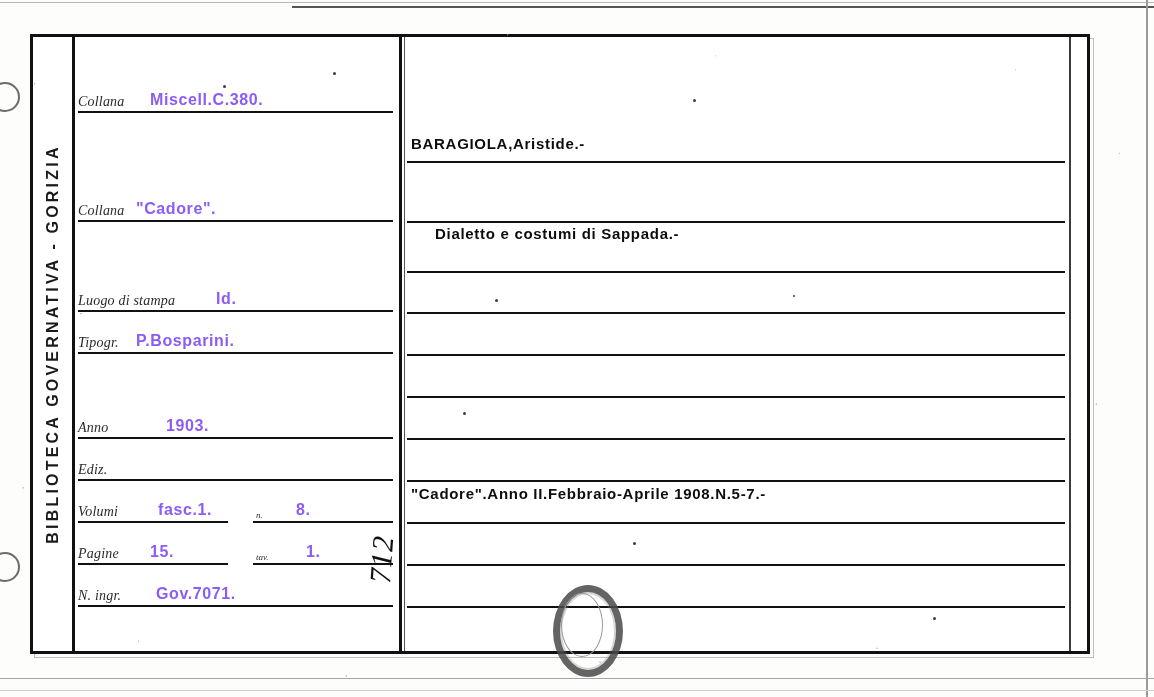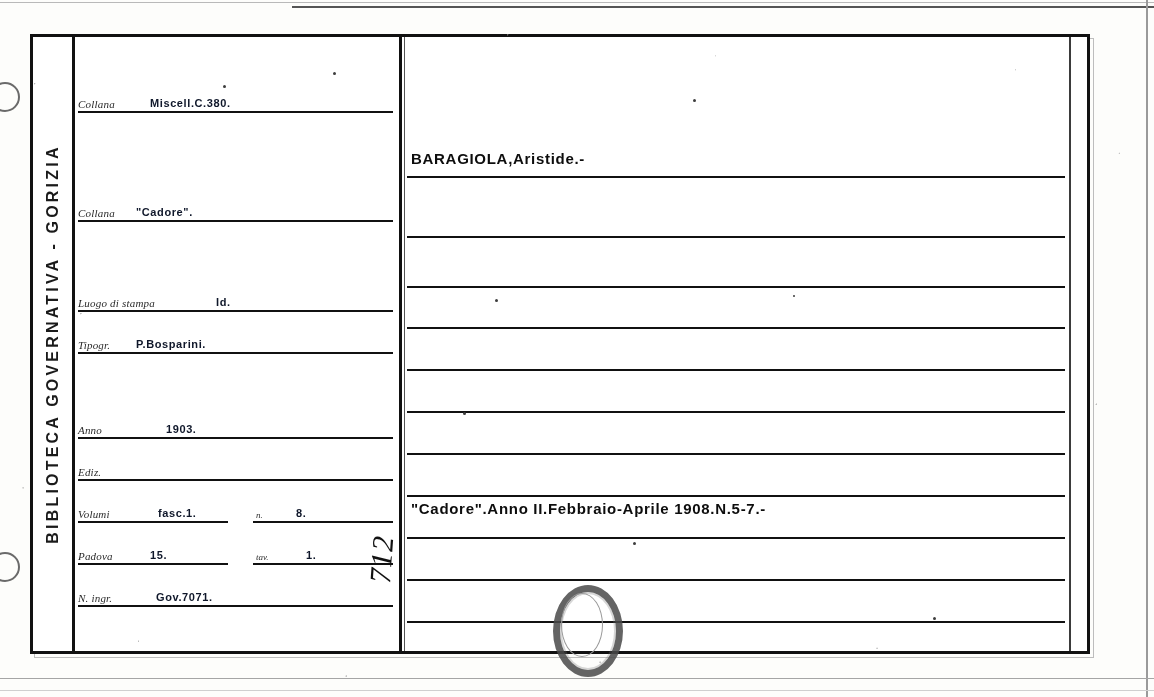--- a/index.html
+++ b/index.html
@@ -168,41 +168,41 @@
   .field {
     position: absolute;
     left: 0;
     width: 315px;
     height: 30px;
   }
   .field .flabel {
     position: absolute;
     left: 0;
     bottom: 3px;
-    font-size: 11px;
+    font-size: 14px;
     color: #2a2a2a;
     letter-spacing: 0.2px;
     white-space: nowrap;
     font-family: "Liberation Serif", serif;
     font-style: italic;
   }
   .field .fline {
     position: absolute;
     left: 0;
     bottom: 0;
     width: 100%;
     height: 2px;
     background: #111;
   }
   .field .fval {
     position: absolute;
     bottom: 4px;
-    font-size: 11px;
+    font-size: 16px;
     font-weight: bold;
-    color: #0f172a;
+    color: #8b5cf6;
     letter-spacing: 0.6px;
     white-space: nowrap;
     font-family: "Liberation Sans", sans-serif;
   }
   
   .field .fline-a {
     position: absolute;
     left: 0; bottom: 0;
     width: 150px; height: 2px;
     background: #111;
@@ -220,21 +220,21 @@
     font-size: 9px;
     color: #2a2a2a;
     font-style: italic;
     font-family: "Liberation Serif", serif;
   }
 
   
   .rcol {
     position: absolute;
     left: 374px;
-    top: 15px;
+    top: 0;
     right: 22px;
     height: 100%;
   }
   .rrow {
     position: absolute;
     left: 0;
     right: 0;
     height: 2px;
     background: #111;
   }
@@ -364,21 +364,21 @@
       <div class="field" style="top:456px;">
         <span class="flabel">Volumi</span>
         <span class="fval" style="left:72px;margin-left:8px;">fasc.1.</span>
         <span class="flabel-b">n.</span>
         <span class="fval" style="left:218px;">8.</span>
         <span class="fline-a"></span>
         <span class="fline-b"></span>
       </div>
 
       <div class="field" style="top:498px;">
-        <span class="flabel">Padova</span>
+        <span class="flabel">Pagine</span>
         <span class="fval" style="left:72px;">15.</span>
         <span class="flabel-b">tav.</span>
         <span class="fval" style="left:228px;">1.</span>
         <span class="fline-a"></span>
         <span class="fline-b"></span>
       </div>
 
       <div class="field" style="top:540px;">
         <span class="flabel">N. ingr.</span>
         <span class="fval" style="left:78px;">Gov.7071.</span>
@@ -387,20 +387,21 @@
 
     </div>
 
     <div class="rcol">
 
       <span class="rtext author" style="top:98px;">BARAGIOLA,Aristide.-</span>
       <span class="rrow" style="top:124px;"></span>
 
       <span class="rrow" style="top:184px;"></span>
 
+      <span class="rtext" style="top:188px;">Dialetto e costumi di Sappada.-</span>
       <span class="rrow" style="top:234px;"></span>
 
       <span class="rrow" style="top:275px;"></span>
       <span class="rrow" style="top:317px;"></span>
       <span class="rrow" style="top:359px;"></span>
       <span class="rrow" style="top:401px;"></span>
       <span class="rrow" style="top:443px;"></span>
 
       <span class="rtext" style="top:448px; left:4px;">"Cadore".Anno II.Febbraio-Aprile 1908.N.5-7.-</span>
       <span class="rrow" style="top:485px;"></span>

